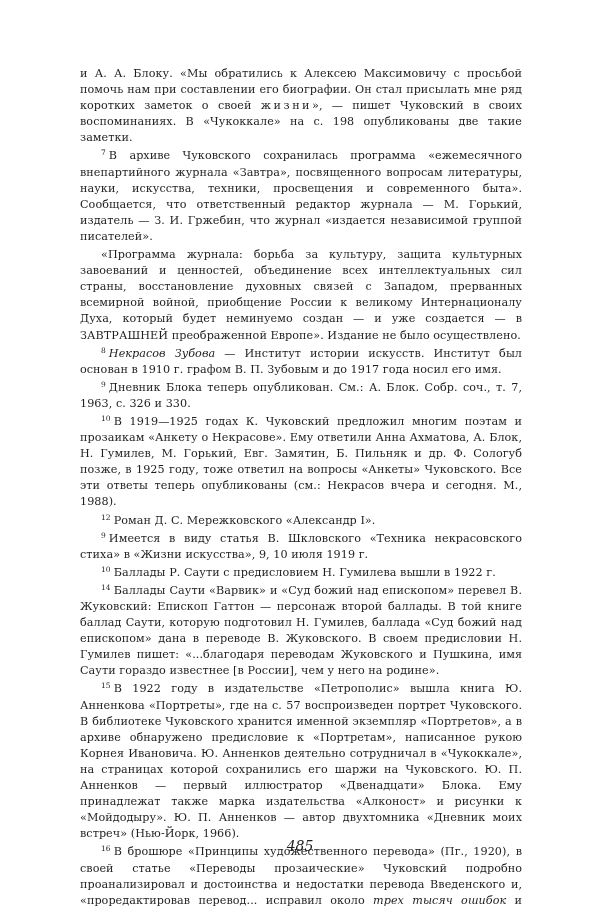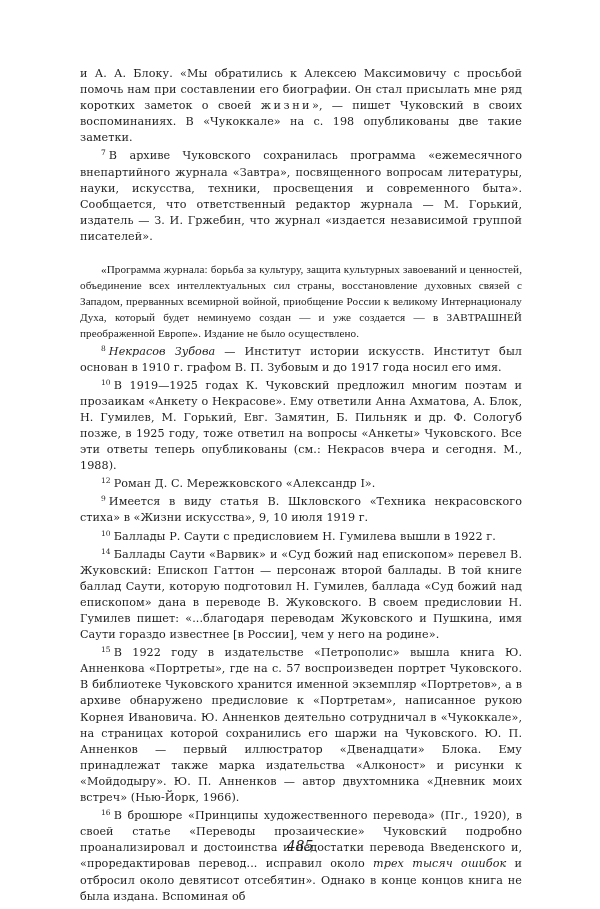--- a/index.html
+++ b/index.html
@@ -10,21 +10,21 @@
   }
   .page { position: relative; width: 600px; height: 909px; }
   .text-block {
     position: absolute; left: 80px; top: 66px; width: 442px;
     font-size: 11.2px; line-height: 16.1px;
     text-align: justify; hyphens: manual;
     letter-spacing: 0.05px;
   }
   .para { margin: 0; text-indent: 0; }
   .note { margin: 2px 0 0 0; text-indent: 21px; }
-  .para.quote { margin-top: 16px; text-indent: 21px; font-family: Liberation Serif, serif; }
+  .para.quote { margin-top: 2px; text-indent: 21px; }
   sup.fn { font-size: 7.5px; vertical-align: 4px; line-height: 0; margin-right: 3px; }
   .sp { letter-spacing: 2.5px; }
   .it { font-style: italic; }
   .page-number {
     position: absolute; left: 0; width: 600px; top: 838px;
     text-align: center; font-size: 14px; font-style: italic;
   }
 </style>
 </head>
 <body>
@@ -33,20 +33,21 @@
   <div class="text-block">
 
     <p class="para"><span>и А. А. Блоку. «Мы обратились к Алексею Максимовичу с просьбой помочь нам при составлении его биографии. Он стал присылать мне ряд коротких заметок о своей </span><span class="sp">жизни</span><span>», — пишет Чуковский в своих воспоминаниях. В «Чукоккале» на с. 198 опубликованы две такие заметки.</span></p>
 
     <p class="note"><sup class="fn">7</sup><span>В архиве Чуковского сохранилась программа «ежемесячного внепартийного журнала «Завтра», посвященного вопросам литературы, науки, искусства, техники, просвещения и современного быта». Сообщается, что ответственный редактор журнала — М. Горький, издатель — З. И. Гржебин, что журнал «издается независимой группой писателей».</span></p>
 
     <p class="para quote"><span>«Программа журнала: борьба за культуру, защита культурных завоеваний и ценностей, объединение всех интеллектуальных сил страны, восстановление духовных связей с Западом, прерванных всемирной войной, приобщение России к великому Интернационалу Духа, который будет неминуемо создан — и уже создается — в ЗАВТРАШНЕЙ преображенной Европе». Издание не было осуществлено.</span></p>
 
     <p class="note"><sup class="fn">8</sup><span class="it">Некрасов Зубова</span><span> — Институт истории искусств. Институт был основан в 1910 г. графом В. П. Зубовым и до 1917 года носил его имя.</span></p>
 
+    <p class="note"><sup class="fn">9</sup><span>Дневник Блока теперь опубликован. См.: А. Блок. Собр. соч., т. 7, 1963, с. 326 и 330.</span></p>
 
     <p class="note"><sup class="fn">10</sup><span>В 1919—1925 годах К. Чуковский предложил многим поэтам и прозаикам «Анкету о Некрасове». Ему ответили Анна Ахматова, А. Блок, Н. Гумилев, М. Горький, Евг. Замятин, Б. Пильняк и др. Ф. Сологуб позже, в 1925 году, тоже ответил на вопросы «Анкеты» Чуковского. Все эти ответы теперь опубликованы (см.: Некрасов вчера и сегодня. М., 1988).</span></p>
 
     <p class="note"><sup class="fn">12</sup><span>Роман Д. С. Мережковского «Александр I».</span></p>
 
     <p class="note"><sup class="fn">9</sup><span>Имеется в виду статья В. Шкловского «Техника некрасовского стиха» в «Жизни искусства», 9, 10 июля 1919 г.</span></p>
 
     <p class="note"><sup class="fn">10</sup><span>Баллады Р. Саути с предисловием Н. Гумилева вышли в 1922 г.</span></p>
 
     <p class="note"><sup class="fn">14</sup><span>Баллады Саути «Варвик» и «Суд божий над епископом» перевел В. Жуковский: Епископ Гаттон — персонаж второй баллады. В той книге баллад Саути, которую подготовил Н. Гумилев, баллада «Суд божий над епископом» дана в переводе В. Жуковского. В своем предисловии Н. Гумилев пишет: «...благодаря переводам Жуковского и Пушкина, имя Саути гораздо известнее [в России], чем у него на родине».</span></p>

